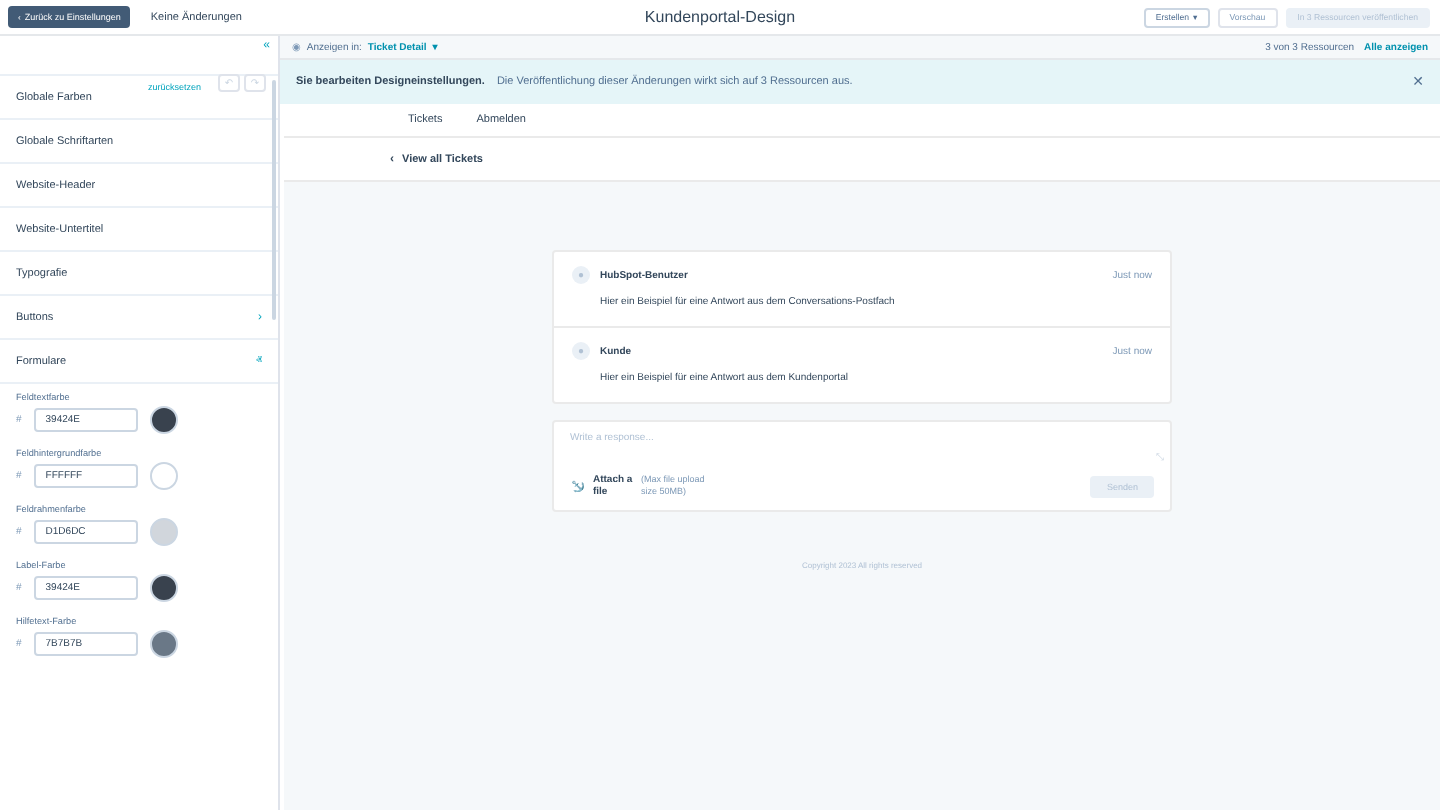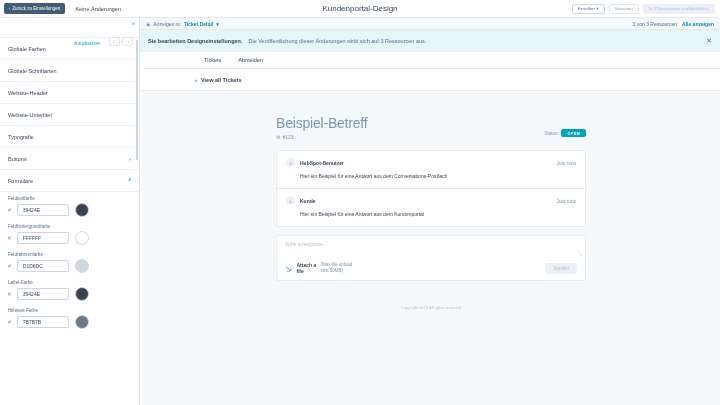--- a/index.html
+++ b/index.html
@@ -341,33 +341,20 @@
     <span>Abmelden</span>
   </div>
   <div class="pv-back">
     <span class="chev">‹</span>
     <span>View all Tickets</span>
   </div>
 
   <div class="pv-body">
     <div class="pv-inner">
 
-      <div class="pv-subject-row">
-        <div>
-          <div class="pv-subject">Beispiel-Betreff</div>
-          <div class="pv-ticketid">
-            <span>⚙</span>
-            <span>#123</span>
-          </div>
-        </div>
-        <div class="pv-status">
-          <span>Status:</span>
-          <span class="badge">OPEN</span>
-        </div>
-      </div>
 
       <div class="thread">
         <div class="msg">
           <div class="msg-head">
             <div class="avatar">
               <span>●</span>
             </div>
             <span class="msg-author">HubSpot-Benutzer</span>
             <span class="msg-time">Just now</span>
           </div>

